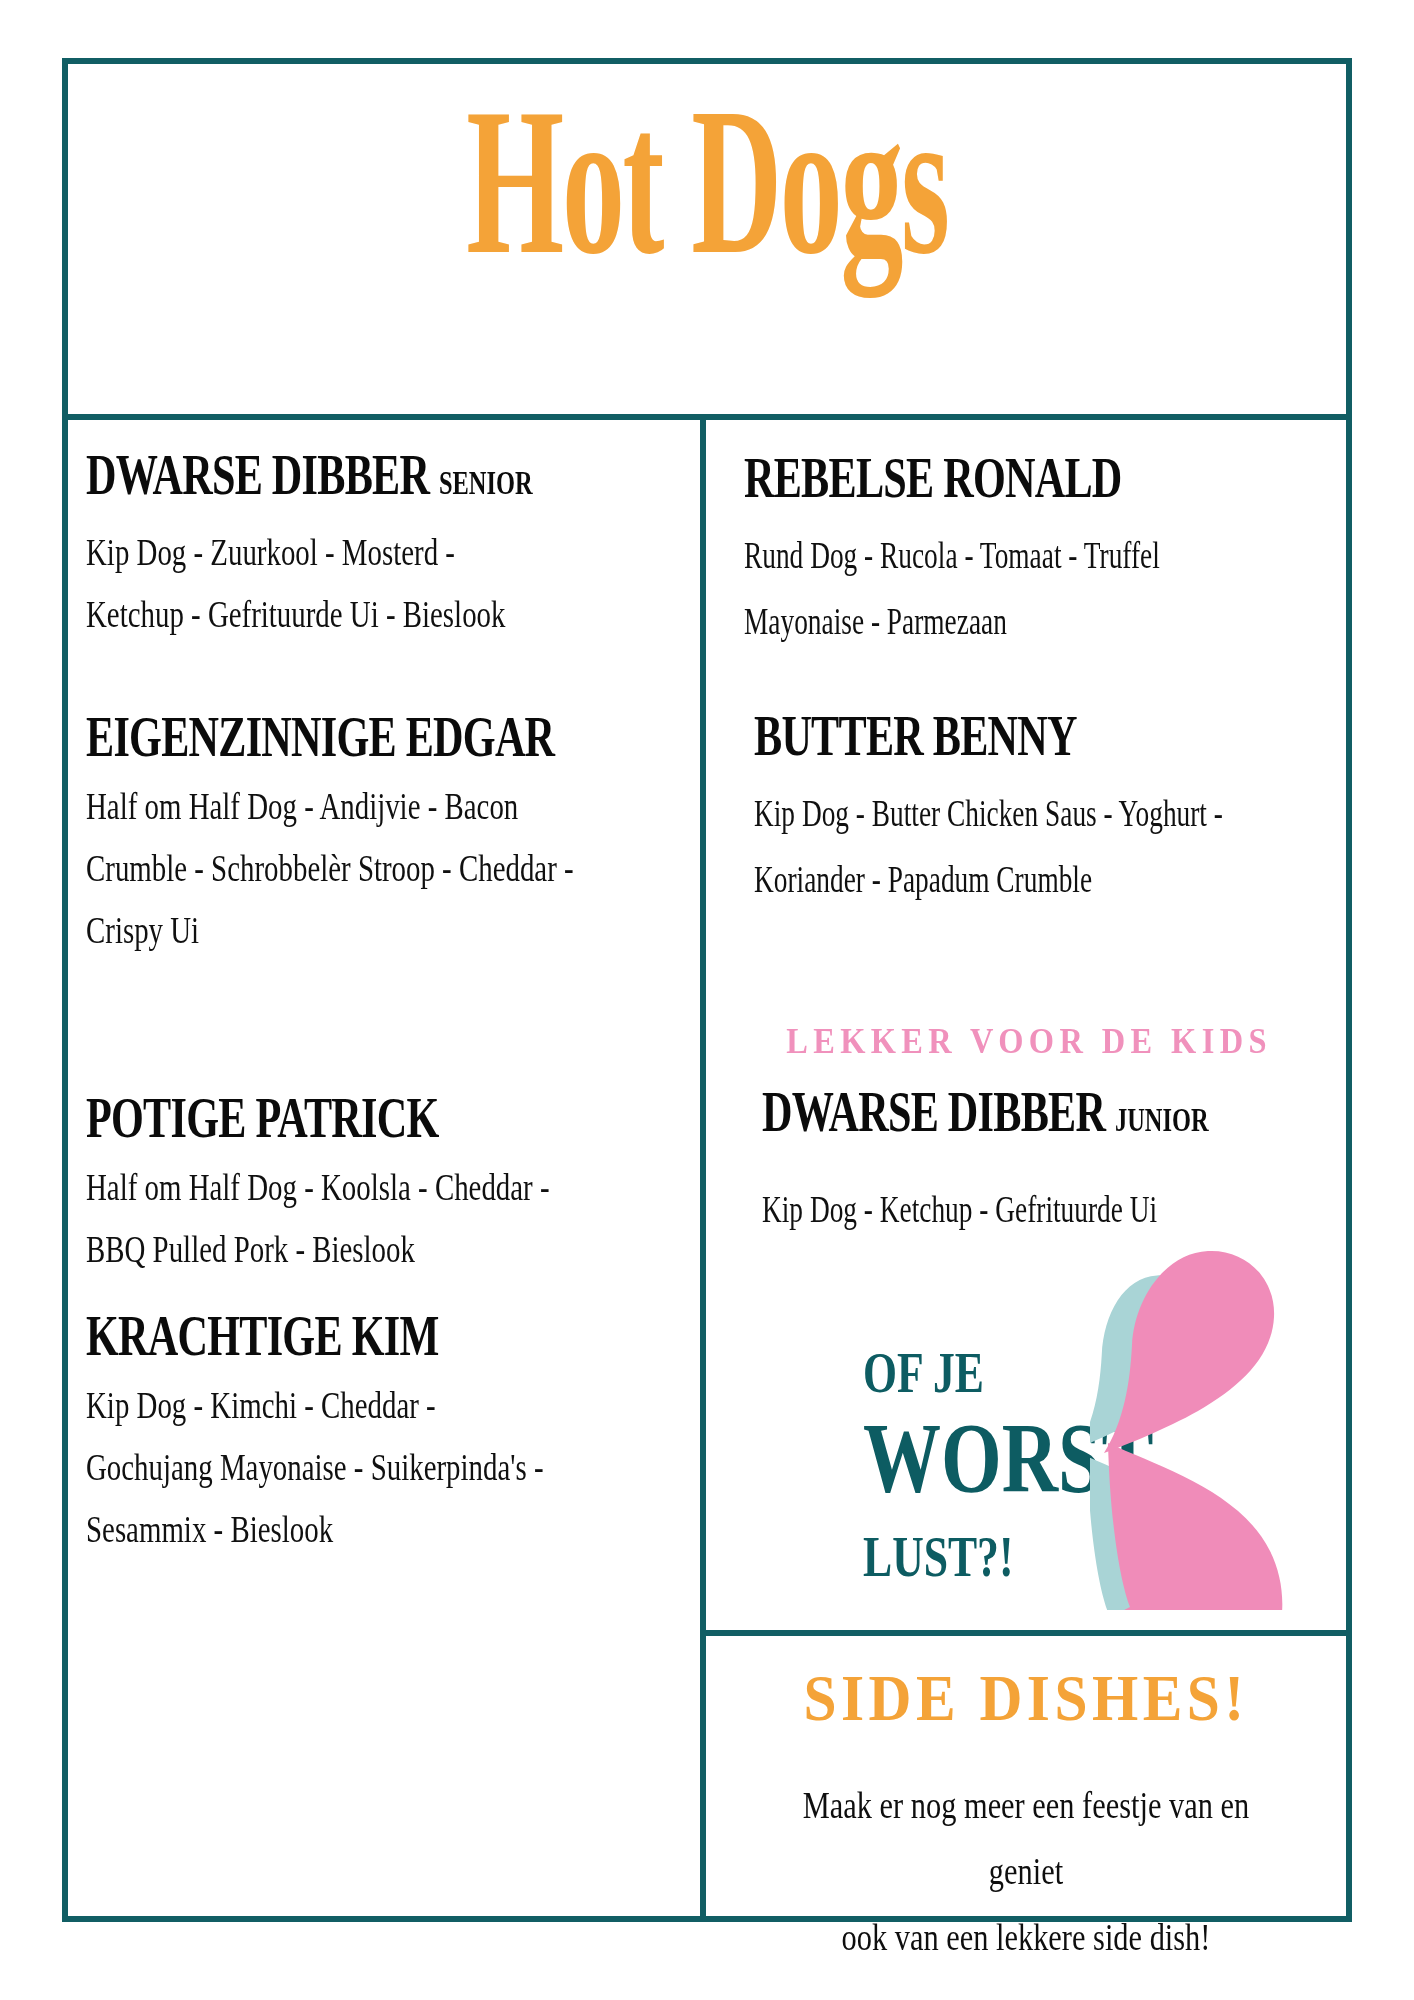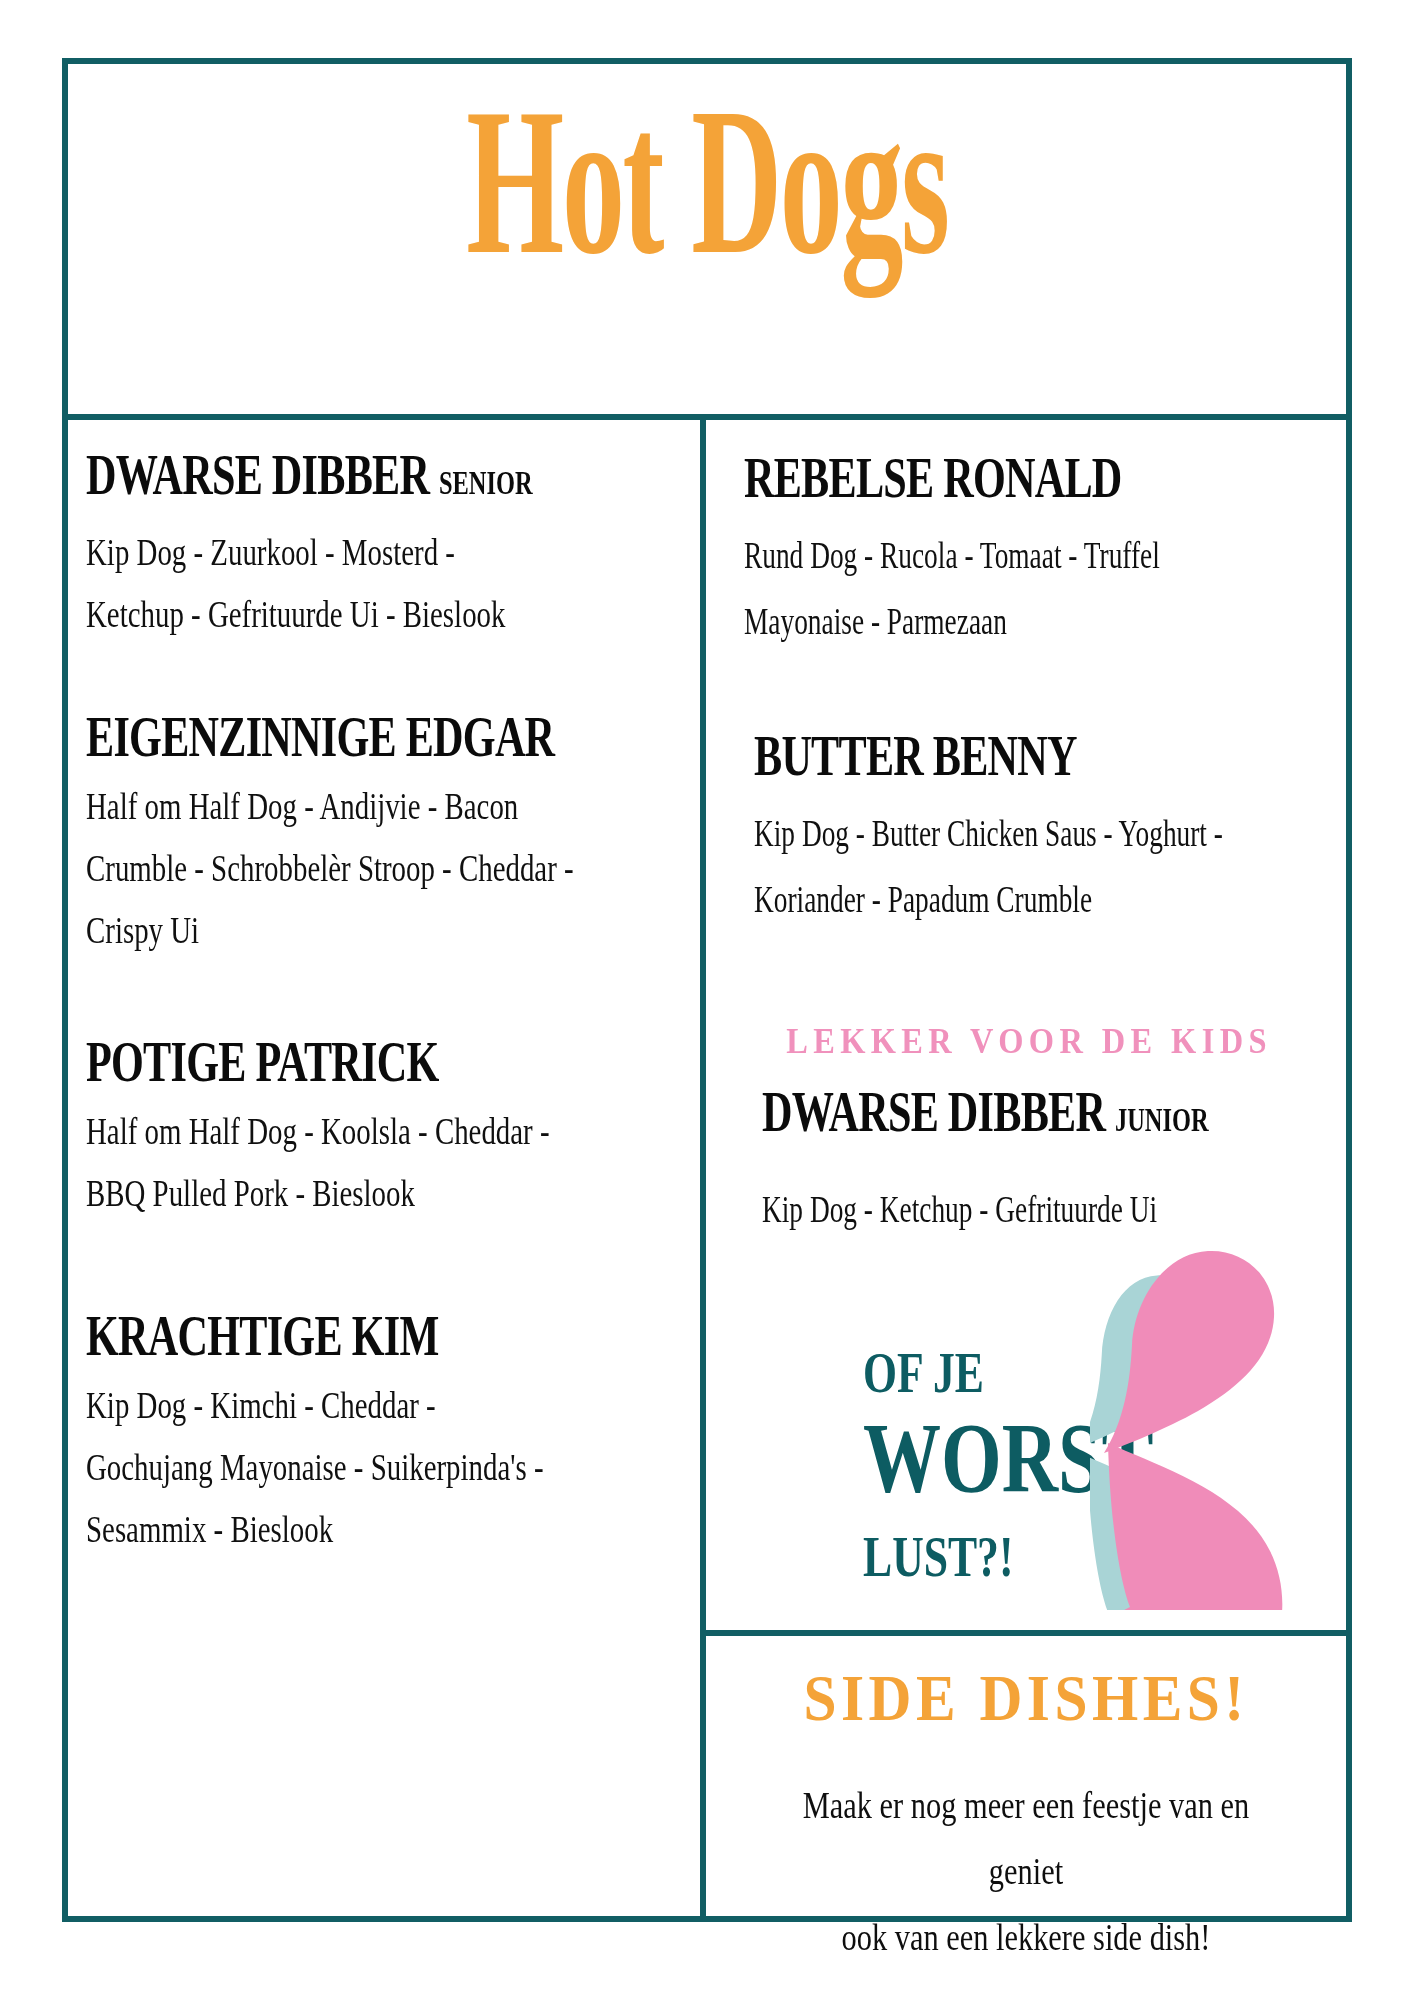--- a/index.html
+++ b/index.html
@@ -94,40 +94,40 @@
 Crumble - Schrobbelèr Stroop - Cheddar -
 Crispy Ui</p>
   </section>
 
   <section class="item" style="left:86px;top:445px">
     <h2 class="iname"><span>DWARSE DIBBER</span> <span class="suffix">SENIOR</span></h2>
     <p class="idesc">Kip Dog - Zuurkool - Mosterd -
 Ketchup - Gefrituurde Ui - Bieslook</p>
   </section>
 
-  <section class="item" style="left:86px;top:1032px">
+  <section class="item" style="left:86px;top:1088px">
     <h2 class="iname"><span>POTIGE PATRICK</span></h2>
     <p class="idesc">Half om Half Dog - Koolsla - Cheddar -
 BBQ Pulled Pork - Bieslook</p>
   </section>
 
   <section class="item" style="left:86px;top:1306px">
     <h2 class="iname"><span>KRACHTIGE KIM</span></h2>
     <p class="idesc">Kip Dog - Kimchi - Cheddar -
 Gochujang Mayonaise - Suikerpinda's -
 Sesammix - Bieslook</p>
   </section>
 
   <section class="item sp" style="left:744px;top:448px">
     <h2 class="iname"><span>REBELSE RONALD</span></h2>
     <p class="idesc">Rund Dog - Rucola - Tomaat - Truffel
 Mayonaise - Parmezaan</p>
   </section>
 
-  <section class="item sp" style="left:754px;top:726px">
+  <section class="item sp" style="left:754px;top:706px">
     <h2 class="iname"><span>BUTTER BENNY</span></h2>
     <p class="idesc">Kip Dog - Butter Chicken Saus - Yoghurt -
 Koriander - Papadum Crumble</p>
   </section>
 
   <div class="kids-label">LEKKER VOOR DE KIDS</div>
 
   <section class="item sp kids-item" style="left:762px;top:1082px">
     <h2 class="iname"><span>DWARSE DIBBER</span> <span class="suffix">JUNIOR</span></h2>
     <p class="idesc">Kip Dog - Ketchup - Gefrituurde Ui</p>

